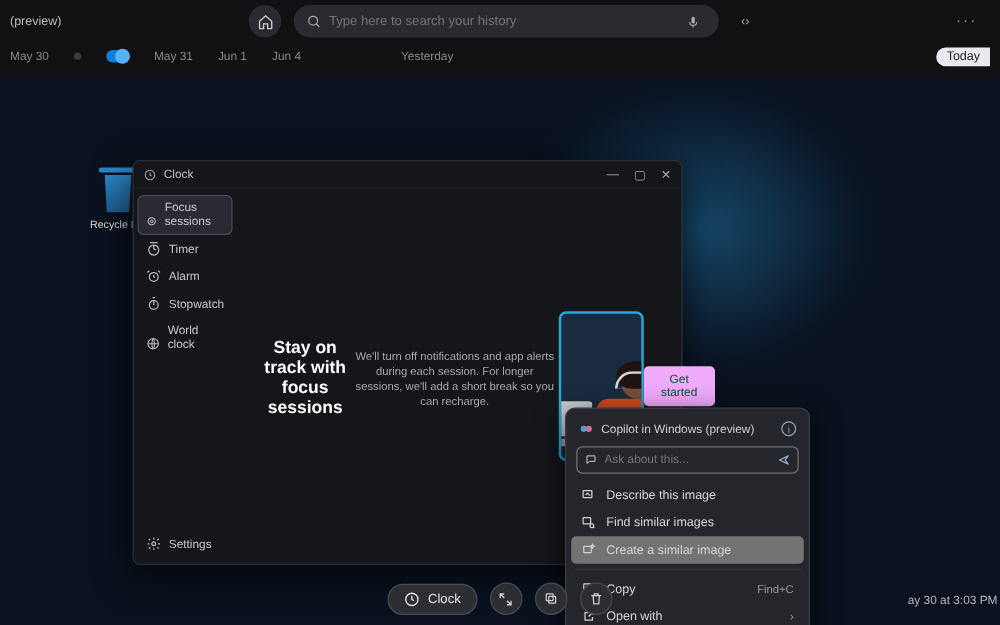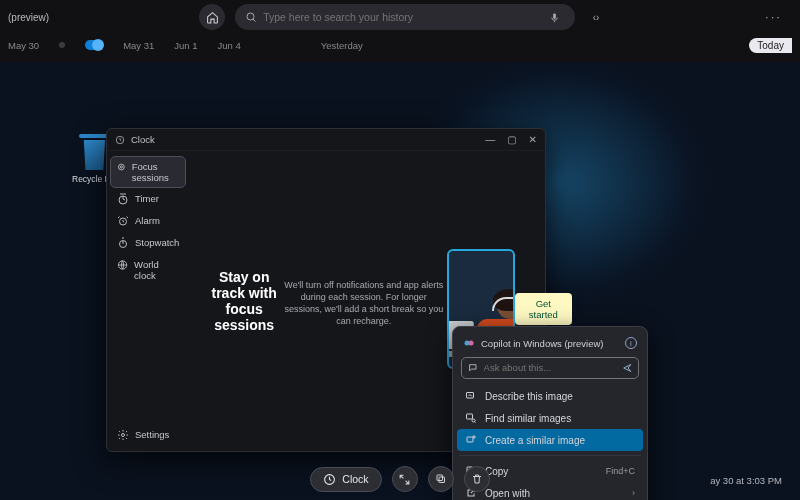--- a/index.html
+++ b/index.html
@@ -35,57 +35,57 @@
 
   
   .win { position:absolute; left:106px; top:66px; width:440px; height:324px; background:#15161a; border:1px solid #2e2f36; border-radius:6px; display:flex; flex-direction:column; box-shadow:0 8px 30px rgba(0,0,0,.7); }
   .win-tb { height:22px; display:flex; align-items:center; gap:6px; padding:0 8px; border-bottom:1px solid #1f2026; }
   .win-tb .ticon { width:10px; height:10px; }
   .win-tb .ttitle { font-size:9.5px; color:#c0c0c8; }
   .wctrl { margin-left:auto; display:flex; gap:12px; color:#a5a5ad; font-size:10px; }
   .wctrl span { cursor:pointer; }
   .winbody { flex:1; display:flex; }
   .sidebar { width:100px; padding:6px 4px; display:flex; flex-direction:column; gap:2px; }
-  .sitem { display:flex; align-items:flex-start; gap:6px; padding:4px 6px; border-radius:4px; font-size:9.5px; color:#c8c8ce; cursor:pointer; }
+  .sitem { display:flex; align-items:flex-end; gap:6px; padding:4px 6px; border-radius:4px; font-size:9.5px; color:#c8c8ce; cursor:pointer; }
   .sitem.sel { background:#2a2b32; outline:1px solid #4d4e58; }
   .sicon { width:12px; height:12px; display:inline-block; }
   .sidebar .grow { flex:1; }
   .content { flex:1; display:flex; align-items:center; padding:14px 18px 10px; text-align:center; }
   .content h2 { font-size:14px; color:#fff; font-weight:600; margin-bottom:5px; }
   .content p { font-size:9px; color:#a8a8b0; line-height:1.35; max-width:280px; }
   .illus { margin-top:12px; width:200px; height:120px; border:2px solid #28a7dd; border-radius:6px; background:#1a2b3f; position:relative; overflow:hidden; }
-  .gs-btn { margin-top:12px; padding:5px 14px; background:#fef9c3; color:#053; border:none; border-radius:4px; font-size:9.5px; cursor:pointer; }
+  .gs-btn { margin-top:12px; padding:5px 14px; background:#f0abfc; color:#053; border:none; border-radius:4px; font-size:9.5px; cursor:pointer; }
 
   
   .person { position:absolute; left:28px; bottom:8px; }
   .head { width:26px; height:26px; background:#7a4d34; border-radius:50%; margin-left:20px; position:relative; }
   .hair { position:absolute; top:-4px; left:-4px; width:34px; height:22px; background:#1e1310; border-radius:50% 50% 40% 40%; }
   .headphone { position:absolute; top:4px; left:-5px; width:36px; height:14px; border:2px solid #d8d8da; border-bottom:none; border-radius:18px 18px 0 0; }
   .torso { width:48px; height:40px; background:#d24a1d; border-radius:10px 10px 4px 4px; }
   .laptop { position:absolute; right:30px; bottom:10px; width:54px; height:36px; }
   .laptop .scr { width:44px; height:28px; background:#c9cbce; border-radius:3px; transform:skewX(-4deg); }
   .laptop .base { width:56px; height:6px; background:#a8aab0; border-radius:2px; margin-top:2px; }
 
   
   .cmenu { position:absolute; left:452px; top:264px; width:196px; background:#25262b; border:1px solid #3c3d46; border-radius:8px; padding:6px 4px; font-size:10px; color:#d5d5da; box-shadow:0 8px 24px rgba(0,0,0,.75); }
   .cm-head { display:flex; align-items:center; gap:6px; padding:4px 6px 6px; font-size:9.5px; color:#cfcfd5; }
   .cm-head .info { margin-left:auto; width:12px; height:12px; border:1px solid #8fa2c5; border-radius:50%; display:flex; align-items:center; justify-content:center; font-size:8px; color:#8fa2c5; }
   .cm-ask { display:flex; align-items:flex-start; gap:6px; margin:2px 4px 6px; border:1px solid #737373; border-radius:5px; padding:4px 6px; }
   .cm-ask input { background:transparent; border:none; outline:none; color:#cfcfd5; font-size:9.5px; flex:1; }
   .cm-div { border-top:1px solid #34363e; margin:4px 2px; }
   .cm-item { display:flex; align-items:center; gap:8px; padding:5px 8px; border-radius:4px; cursor:pointer; }
-  .cm-item.hover { background:#0369a1; }
+  .cm-item.hover { background:#737373; }
   .cm-item .sc { margin-left:auto; font-size:9px; color:#9a9aa2; }
   .cm-ico { width:12px; height:12px; display:inline-block; }
 
   
   .bbar { position:absolute; left:0; right:0; bottom:8px; display:flex; align-items:center; justify-content:center; gap:10px; }
   .pill { display:flex; align-items:center; gap:6px; background:#2d2e34; border:1px solid #4a4b55; border-radius:16px; padding:5px 12px; font-size:10.5px; cursor:pointer; color:#e5e5ea; }
   .circ { width:26px; height:26px; border-radius:50%; background:#2d2e34; border:1px solid #4a4b55; display:flex; align-items:center; justify-content:center; cursor:pointer; color:#cfcfd5; }
-  .caption { position:absolute; right:18px; bottom:14px; font-size:9.5px; color:#b8b8c0;text-align:center; }
+  .caption { position:absolute; right:2px; bottom:14px; font-size:9.5px; color:#b8b8c0;text-align:center; }
 
   svg { display:block; }
 </style>
 </head>
 <body>
 
 <div class="header">
   <span class="plabel">(preview)</span>
   <span class="spacer"></span>
   <div class="homebtn">

